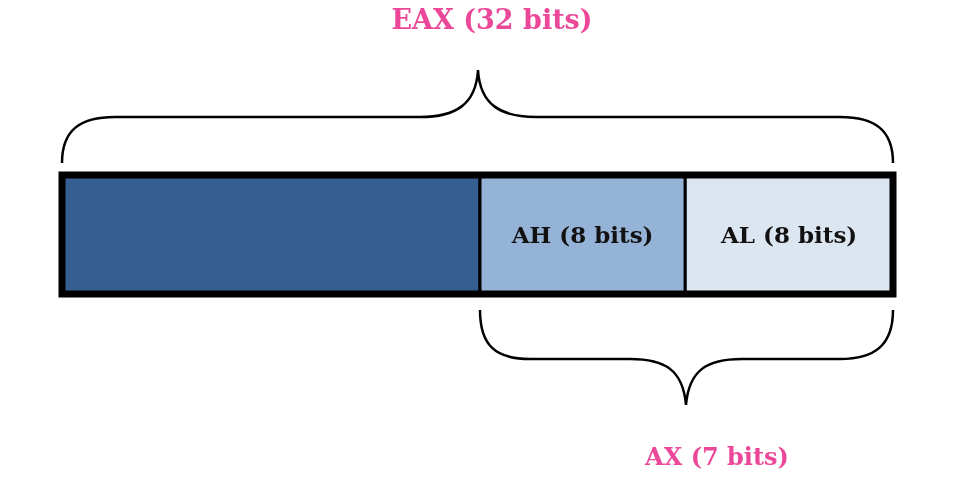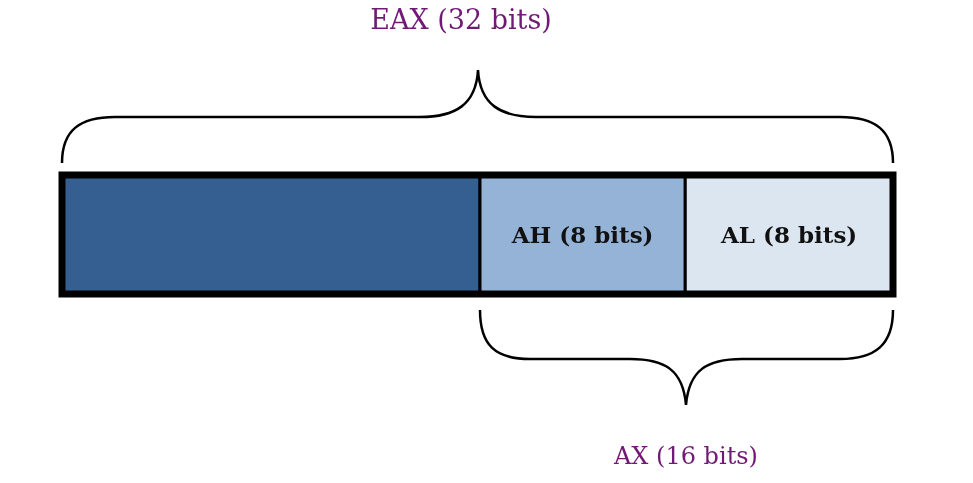--- a/index.html
+++ b/index.html
@@ -1,19 +1,19 @@
 <!DOCTYPE html>
 <html><head>
   <meta charset="utf-8">
   <style>
     html, body { margin: 0; padding: 0; background: #ffffff; }
     body { width: 973px; height: 483px; position: relative; overflow: hidden;
            font-family: "DejaVu Serif", "Liberation Serif", serif; }
-    .label { position: absolute; font-weight: normal; color: #701a75; white-space: nowrap;
-             font-family: "DejaVu Serif", "Liberation Serif", serif; }
+    .label { position: absolute; font-weight: bold; color: #ec4899; white-space: nowrap;
+             font-family: "DejaVu Serif", "Liberation Serif", serif; margin-left: 31px; }
     #eax-label { left: 0; width: 922px; top: 4px; text-align: center; font-size: 27px; }
     #ax-label { left: 586px; width: 200px; top: 442px; text-align: center; font-size: 24px; }
     svg { position: absolute; left: 0; top: 0; }
     .seg-label { font-family: "DejaVu Serif", "Liberation Serif", serif; font-weight: bold;
                  font-size: 23px; fill: #111111; }
   </style>
 </head>
 <body>
 
 <div id="eax-label" class="label">EAX (32 bits)</div>
@@ -27,13 +27,13 @@
       <rect x="479.993" y="175" width="205.257" height="119" fill="#95b3d7" stroke="#000000" stroke-width="3"></rect>
       <text x="582.6215" y="242.5" text-anchor="middle" class="seg-label">AH (8 bits)</text>
       <rect x="685.25" y="175" width="207.75" height="119" fill="#dce6f1" stroke="#000000" stroke-width="3"></rect>
       <text x="789.125" y="242.5" text-anchor="middle" class="seg-label">AL (8 bits)</text>
       <rect x="62" y="175" width="831" height="119" fill="none" stroke="#000000" stroke-width="7"></rect>
     </g>
 
   <path d="M480,310 C480,345 495,359 530,359 L630,359 C665,359 683,370 686,405 C689,370 707,359 742,359 L840,359 C875,359 893,345 893,310" fill="none" stroke="#000" stroke-width="2.5"></path>
 </svg>
 
-<div id="ax-label" class="label">AX (16 bits)</div>
+<div id="ax-label" class="label">AX (7 bits)</div>
 
 </body></html>

